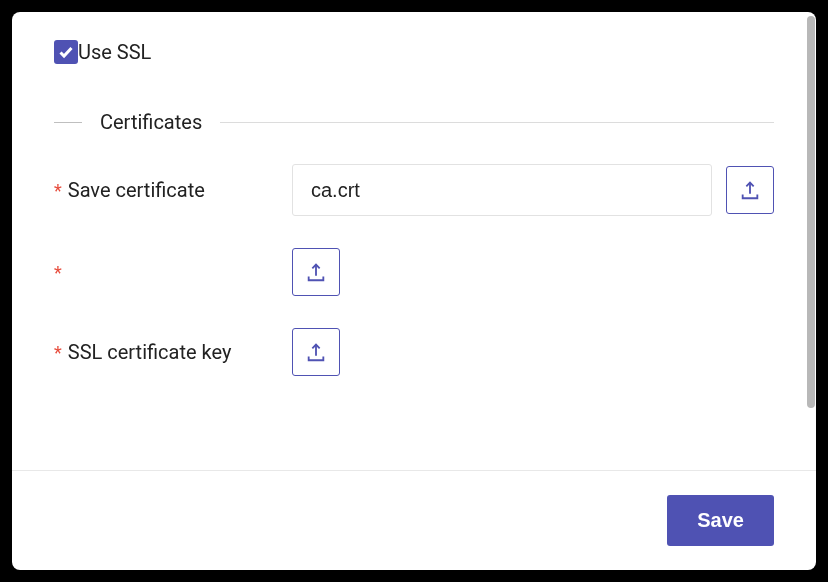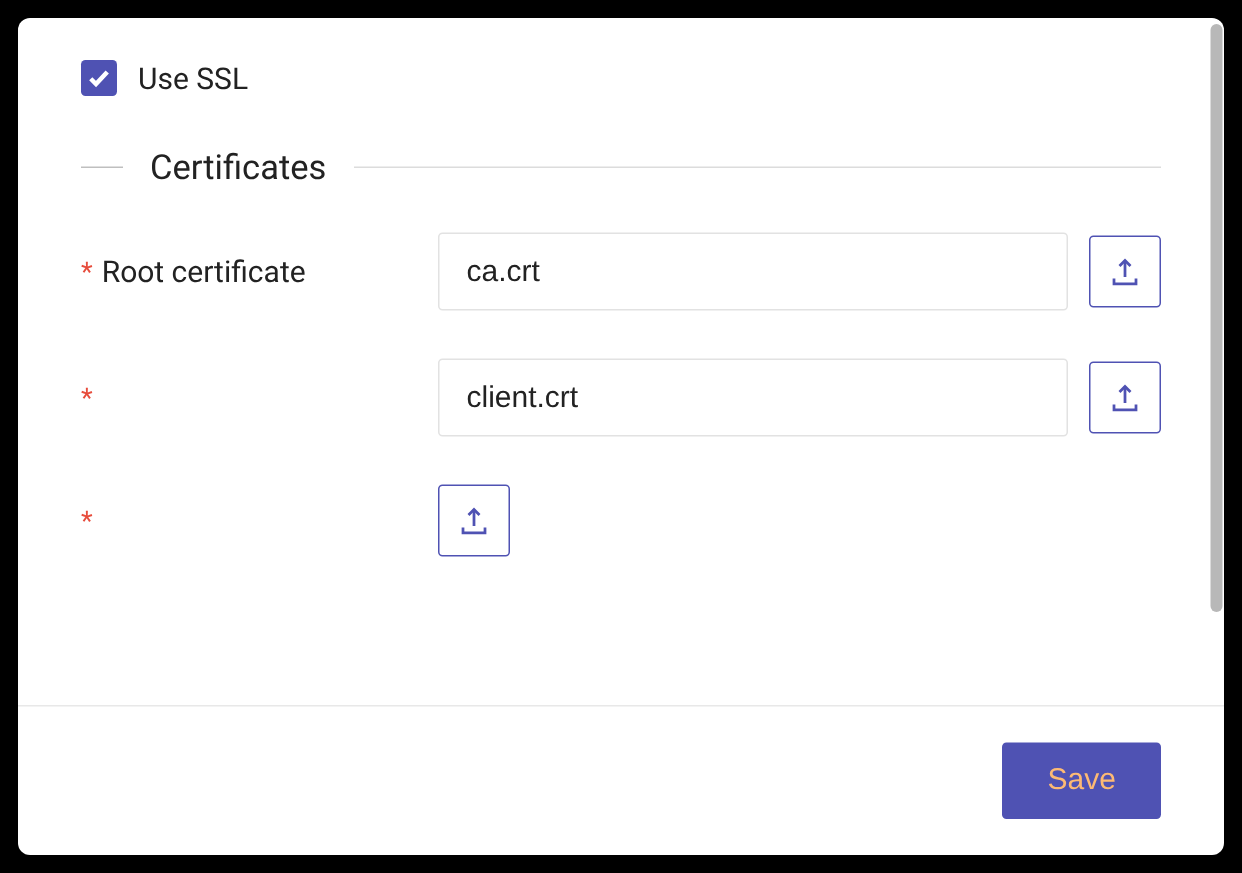--- a/index.html
+++ b/index.html
@@ -49,22 +49,21 @@
       right: 1px;
       top: 4px;
       width: 8px;
       height: 392px;
       background: #b8b8b8;
       border-radius: 4px;
     }
     .checkbox-row {
       display: flex;
       align-items: center;
-      gap: 14px;
-      margin-bottom: 34px;
+      margin-bottom: 46px;
       text-align: center;
     }
     .checkbox {
       width: 24px;
       height: 24px;
       background: #4f52b3;
       border-radius: 3px;
       display: flex;
       align-items: center;
       justify-content: center;
@@ -85,21 +84,21 @@
       display: flex;
       align-items: center;
       margin-bottom: 30px;
     }
     .section-divider .line-left {
       height: 1px;
       width: 28px;
       background: #bfbfbf;
     }
     .section-divider .title {
-      font-size: 23px;
+      font-size: 20px;
       color: #222;
       padding: 0 18px;
     }
     .section-divider .line-right {
       height: 1px;
       flex: 1;
       background: #dcdcdc;
     }
     .field-row {
       display: flex;
@@ -154,25 +153,25 @@
       fill: none;
     }
     .footer {
       border-top: 1px solid #e8e8e8;
       padding: 24px 42px;
       display: flex;
       justify-content: flex-end;
     }
     .save-btn {
       background: #4f52b3;
-      color: #fdba74;
+      color: #ffffff;
       border: none;
       border-radius: 3px;
       font-size: 20px;
-      font-weight: 400;
+      font-weight: 700;
       padding: 14px 30px;
       cursor: pointer;
     }
   </style>
 </head>
 <body>
 
 <div class="outer-frame">
   <div class="inner-panel">
     <div class="scroll-area">
@@ -188,53 +187,53 @@
 
       <div class="section-divider">
         <div class="line-left"></div>
         <span class="title">Certificates</span>
         <div class="line-right"></div>
       </div>
 
       <div class="field-row">
         <div class="field-label">
           <span class="required-mark">*</span>
-          <span>Root certificate</span>
+          <span>Save certificate</span>
         </div>
         <div class="field-controls">
           <input type="text" class="text-input" value="ca.crt" style="">
           <button class="upload-btn">
             <svg viewBox="0 0 24 24">
                 <polyline points="8,8 12,4 16,8"></polyline>
                 <line x1="12" y1="4" x2="12" y2="16"></line>
                 <polyline points="4,17 4,21 20,21 20,17"></polyline>
               </svg>
           </button>
         </div>
       </div>
 
       <div class="field-row">
         <div class="field-label">
           <span class="required-mark">*</span>
         </div>
         <div class="field-controls">
-          <input type="text" class="text-input" value="client.crt" style="">
           <button class="upload-btn">
             <svg viewBox="0 0 24 24">
                 <polyline points="8,8 12,4 16,8"></polyline>
                 <line x1="12" y1="4" x2="12" y2="16"></line>
                 <polyline points="4,17 4,21 20,21 20,17"></polyline>
               </svg>
           </button>
         </div>
       </div>
 
       <div class="field-row">
         <div class="field-label">
           <span class="required-mark">*</span>
+          <span>SSL certificate key</span>
         </div>
         <div class="field-controls">
           <button class="upload-btn">
             <svg viewBox="0 0 24 24">
                 <polyline points="8,8 12,4 16,8"></polyline>
                 <line x1="12" y1="4" x2="12" y2="16"></line>
                 <polyline points="4,17 4,21 20,21 20,17"></polyline>
               </svg>
           </button>
         </div>

